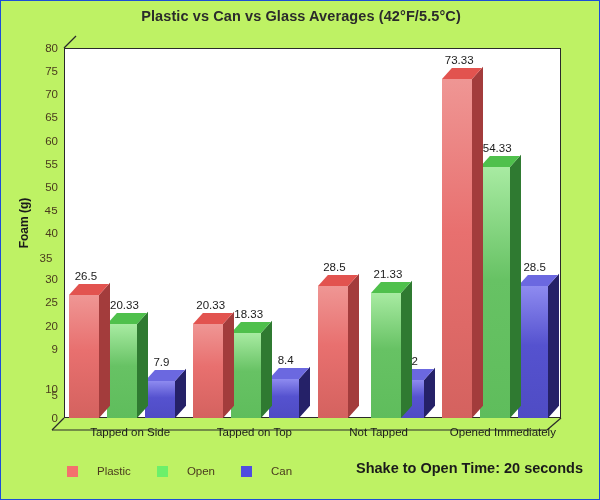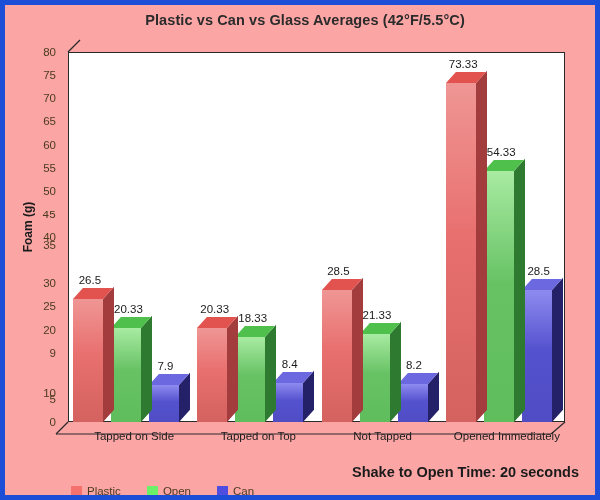--- a/index.html
+++ b/index.html
@@ -7,22 +7,22 @@
     padding: 0;
     background: #ffffff;
   }
   body {
     font-family: "Liberation Sans", sans-serif;
   }
   #chart-root {
     position: relative;
     width: 600px;
     height: 500px;
-    background: #fca5a5;
-    border: 5px solid #1d4ed8;
+    background: #bef264;
+    border: 1px solid #1d4ed8;
     box-sizing: border-box;
     overflow: hidden;
   }
   
   #chart-title {
     position: absolute;
     left: 0;
     top: 7px;
     width: 600px;
     text-align: center;
@@ -61,21 +61,21 @@
     border-bottom: 1.3px solid #2a2a2a;
     border-right: 1.3px solid #2a2a2a;
     border-top: 1.3px solid #2a2a2a;
     box-sizing: border-box;
     background: #ffffff;
   }
   
   .y-tick {
     position: absolute;
     right: 100%;
-    margin-right: 12px;
+    margin-right: 6px;
     font-size: 11.5px;
     color: #4a3b1e;
     white-space: nowrap;
     transform: translateY(-50%);
     text-align: right;
     width: 24px;
   }
   
   .bar-group { position: absolute; bottom: 0; }
   .bar {
@@ -130,22 +130,21 @@
     position: absolute;
     left: 66px;
     top: 464px;
     display: flex;
     align-items: center;
     gap: 26px;
   }
   .legend-item {
     display: flex;
     align-items: center;
-    gap: 5px;
-    margin-top: 16px;
+    gap: 19px;
   }
   .legend-swatch {
     width: 11px;
     height: 11px;
     display: block;
   }
   .legend-text {
     font-size: 11.5px;
     color: #4a3b1e;
   }
@@ -172,21 +171,21 @@
     <div id="yticks-layer">
         <div class="y-tick" style="top: 0px;">80</div>
         <div class="y-tick" style="top: 23.125px;">75</div>
         <div class="y-tick" style="top: 46.25px;">70</div>
         <div class="y-tick" style="top: 69.375px;">65</div>
         <div class="y-tick" style="top: 92.5px;">60</div>
         <div class="y-tick" style="top: 115.625px;">55</div>
         <div class="y-tick" style="top: 138.75px;">50</div>
         <div class="y-tick" style="top: 161.875px; font-family: Liberation Mono, monospace;">45</div>
         <div class="y-tick" style="top: 185px;">40</div>
-        <div class="y-tick" style="top: 193px;">35</div>
+        <div class="y-tick" style="top: 210px; text-align: center;">35</div>
         <div class="y-tick" style="top: 231.25px;">30</div>
         <div class="y-tick" style="top: 254.375px;">25</div>
         <div class="y-tick" style="top: 277.5px;">20</div>
         <div class="y-tick" style="top: 300.625px;">9</div>
         <div class="y-tick" style="top: 341px;">10</div>
         <div class="y-tick" style="top: 346.875px;">5</div>
         <div class="y-tick" style="top: 370px;">0</div>
       </div>
     <div id="bars-layer">
         <div class="bar-group" style="left: 5.125px; width: 106px; height: 370px;">
@@ -229,21 +228,21 @@
             <div class="bar-label">8.4</div>
           </div>
         </div>
         <div class="bar-group" style="left: 253.625px; width: 106px; height: 370px;">
           <div class="bar" style="left: 0px; width: 30px; height: 131.812px; z-index: 10;">
             <div class="face-side" style="background: rgb(163, 60, 60);"></div>
             <div class="face-top" style="background: rgb(226, 83, 79);"></div>
             <div class="face-front" style="background: linear-gradient(rgb(239, 150, 148) 0%, rgb(232, 112, 111) 45%, rgb(212, 98, 95) 100%);"></div>
             <div class="bar-label">28.5</div>
           </div>
-          <div class="bar" style="left: 38px; width: 30px; height: 88px; z-index: 9; text-align: right;">
+          <div class="bar" style="left: 53px; width: 30px; height: 125px; z-index: 9; text-align: right;">
             <div class="face-side" style="background: rgb(47, 122, 49);"></div>
             <div class="face-top" style="background: rgb(79, 192, 76);"></div>
             <div class="face-front" style="background: linear-gradient(rgb(168, 235, 162) 0%, rgb(103, 194, 100) 45%, rgb(95, 189, 92) 100%);"></div>
             <div class="bar-label">21.33</div>
           </div>
           <div class="bar" style="left: 76px; width: 30px; height: 37.925px; z-index: 8;">
             <div class="face-side" style="background: rgb(37, 33, 104);"></div>
             <div class="face-top" style="background: rgb(107, 104, 224);"></div>
             <div class="face-front" style="background: linear-gradient(rgb(142, 139, 240) 0%, rgb(85, 82, 207) 45%, rgb(79, 76, 196) 100%);"></div>
             <div class="bar-label">8.2</div>

